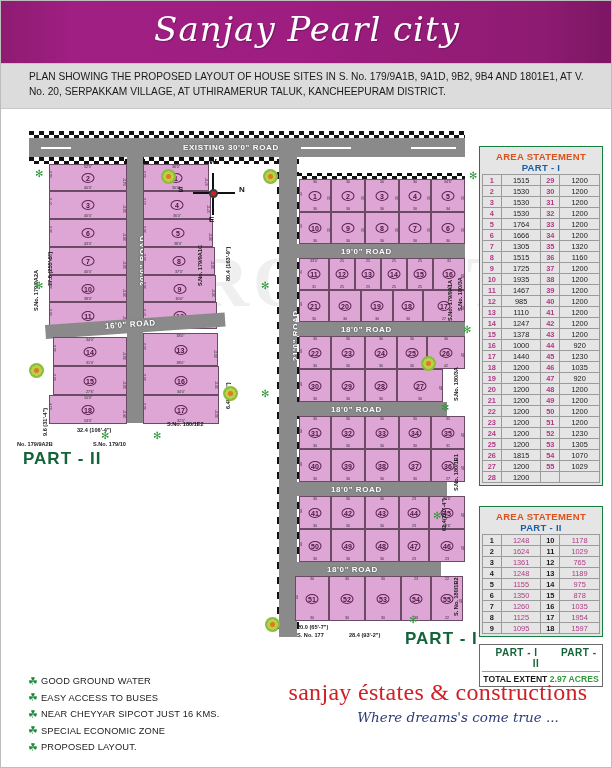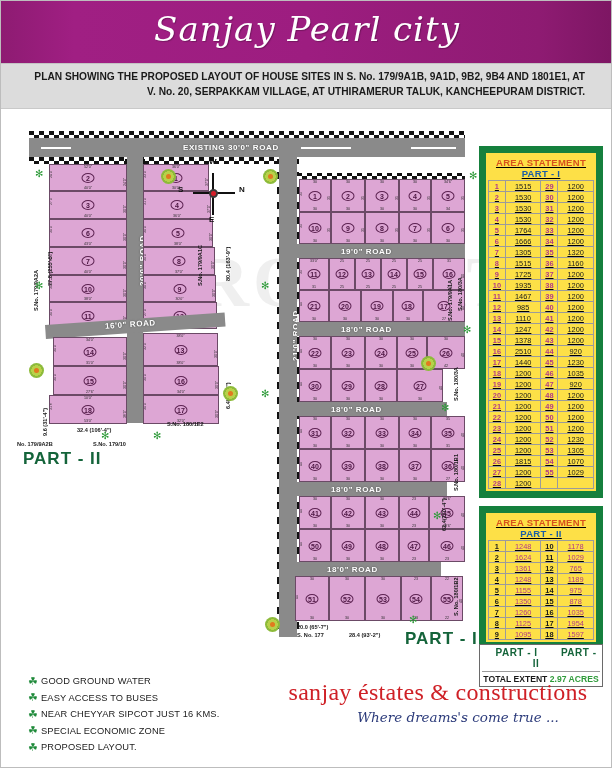--- a/index.html
+++ b/index.html
@@ -35,24 +35,23 @@
     text-shadow: 1px 1px 1px rgba(0,0,0,.25);
   }
   .subtitle-band {
     position:absolute; left:0; top:62px; width:612px; height:46px;
     background:#dcdcdc;
     border-top:1px solid #c3c3c3;
     border-bottom:1px solid #c9c9c9;
   }
   .subtitle-text {
     position:absolute; left:28px; top:68px; width:556px;
-    text-align:right;
+    text-align:left;
     font-size:10.2px; line-height:15px; color:#1a1a1a;
     font-family:"Liberation Sans", sans-serif;
-    font-weight:bold;
   }
 
   
   #map {
     position:absolute; left:0; top:110px; width:612px; height:560px;
     background:#ffffff;
   }
   .watermark {
     position:absolute; left:148px; top:130px;
     font-size:72px; font-weight:bold; color:rgba(160,160,160,0.17);
@@ -137,22 +136,22 @@
     position:absolute; left:0; top:0; width:15px; height:15px; border-radius:50%;
     background: radial-gradient(circle at 50% 50%, #e8a93c 0 18%, #b8d14a 22% 48%, #8dbb3a 50% 100%);
   }
   .flower .core {
     position:absolute; left:5px; top:5px; width:5px; height:5px; border-radius:50%;
     background:#e07a1f;
   }
 
   
   .tbl-box {
-    position:absolute; background:#fde047;
-    border:7px solid #15803d; padding:2px;text-decoration:underline;
+    position:absolute; background:#e5e5e5;
+    border:1px solid #15803d; padding:2px;
   }
   .tbl-hd {
     text-align:center; font-weight:bold; line-height:11px; padding:2px 0 1px;
   }
   .tbl-hd .l1 { color:#d8521d; font-size:9.5px; letter-spacing:.3px; }
   .tbl-hd .l2 { color:#1a5ea8; font-size:9.5px; letter-spacing:.3px; }
   table.area {
     border-collapse:collapse; width:100%;
     font-size:7.4px; font-family:"Liberation Sans",sans-serif;
   }
@@ -840,21 +839,21 @@
             <td class="ar">1200</td>
           </tr>
           <tr>
             <td class="sn">15</td>
             <td class="ar">1378</td>
             <td class="sn">43</td>
             <td class="ar">1200</td>
           </tr>
           <tr>
             <td class="sn">16</td>
-            <td class="ar">2510</td>
+            <td class="ar">1000</td>
             <td class="sn">44</td>
             <td class="ar">920</td>
           </tr>
           <tr>
             <td class="sn">17</td>
             <td class="ar">1440</td>
             <td class="sn">45</td>
             <td class="ar">1230</td>
           </tr>
           <tr>

